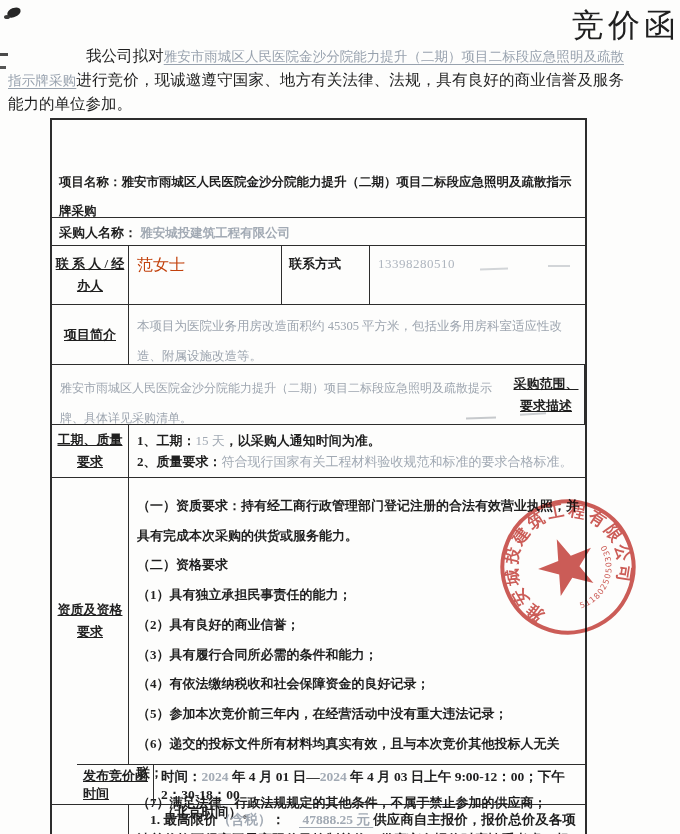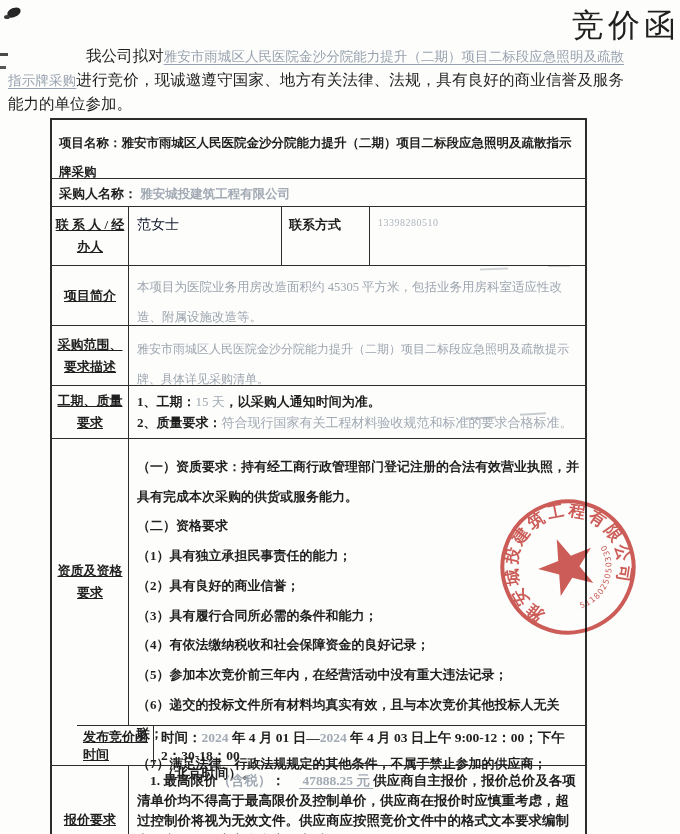--- a/index.html
+++ b/index.html
@@ -40,35 +40,35 @@
     display:flex;align-items:center;justify-content:center;
     text-align:center;font-weight:700;font-size:13px;line-height:22px;
     padding:2px 3px;
     text-decoration:underline;
   }
   .val{flex:1 1 auto;min-width:0;}
   .full{flex:1 1 auto;padding:9px 7px 0 7px;font-weight:700;font-size:12.5px;line-height:29px;}
   .g{color:#a2aab4;}
   .u{text-decoration:underline;text-underline-offset:3px;margin-left:14px;}
   
-  .r1{height:58px;}
+  .r1{height:58px;margin-top:39px;}
   .r2{height:28px;}
   .r3{height:59px;}
   .r4{height:60px;}
   .r5{height:60px;}
   .r6{height:53px;}
   .r7{height:287px;}
   .r8{height:40px;margin-left:25px;}
   .r9{height:76px;}
   .r2 .full{font-size:13px;padding-top:5px;line-height:20px;}
   .r2 .g{font-size:12.5px;}
   
-  .c-name{flex:0 0 153px;border-right:1.4px solid #2d2d2d;padding:9px 0 0 8px;font-size:14px;color:#0f172a;}
+  .c-name{flex:0 0 153px;border-right:1.4px solid #2d2d2d;padding:9px 0 0 8px;font-size:16px;color:#c2410c;}
   .c-mlabel{flex:0 0 88px;border-right:1.4px solid #2d2d2d;padding:9px 0 0 7px;font-size:13px;font-weight:700;}
-  .c-phone{flex:1 1 auto;padding:10px 0 0 8px;font-size:10px;letter-spacing:.5px;color:#aeb5be;}
+  .c-phone{flex:1 1 auto;padding:10px 0 0 8px;font-size:13px;letter-spacing:.5px;color:#aeb5be;}
   .r4 .val{padding:6px 8px 0 8px;font-size:12.5px;line-height:30px;color:#9da5af;}
   .r5 .val{padding:8px 8px 0 8px;font-size:12px;line-height:30px;color:#9da5af;}
   .r6 .val{padding:5px 8px 0 8px;font-size:13px;line-height:21px;font-weight:600;}
   .r6 .g{font-weight:400;}
   .r7 .val{padding:13px 4px 0 8px;font-size:13px;line-height:29.7px;font-weight:600;}
   .r8 .lbl{justify-content:flex-start;text-align:left;padding-left:6px;line-height:18px;}
   .r8 .val{padding:3px 6px 0 7px;font-size:13.5px;line-height:18px;font-weight:600;}
   .r9 .lbl{align-items:flex-end;padding-bottom:10px;}
   .r9 .val{padding:5px 8px 0 8px;font-size:13.5px;line-height:20px;font-weight:600;text-indent:13px;}
   .r9 .val .rest{text-indent:0;}
@@ -122,22 +122,22 @@
       <div class="cell c-mlabel">联系方式</div>
       <div class="cell c-phone">13398280510</div>
     </div>
 
     <div class="row r4">
       <div class="cell lbl">项目简介</div>
       <div class="cell val">本项目为医院业务用房改造面积约 45305 平方米，包括业务用房科室适应性改造、附属设施改造等。</div>
     </div>
 
     <div class="row r5">
+      <div class="cell val">雅安市雨城区人民医院金沙分院能力提升（二期）项目二标段应急照明及疏散提示牌、具体详见采购清单。</div>
       <div class="cell lbl">采购范围、要求描述</div>
-      <div class="cell val">雅安市雨城区人民医院金沙分院能力提升（二期）项目二标段应急照明及疏散提示牌、具体详见采购清单。</div>
     </div>
 
     <div class="row r6">
       <div class="cell lbl">工期、质量要求</div>
       <div class="cell val">
         <div><span>1、工期：</span><span class="g">15 天</span><span>，以采购人通知时间为准。</span></div>
         <div><span>2、质量要求：</span><span class="g">符合现行国家有关工程材料验收规范和标准的要求合格标准。</span></div>
       </div>
     </div>
 

